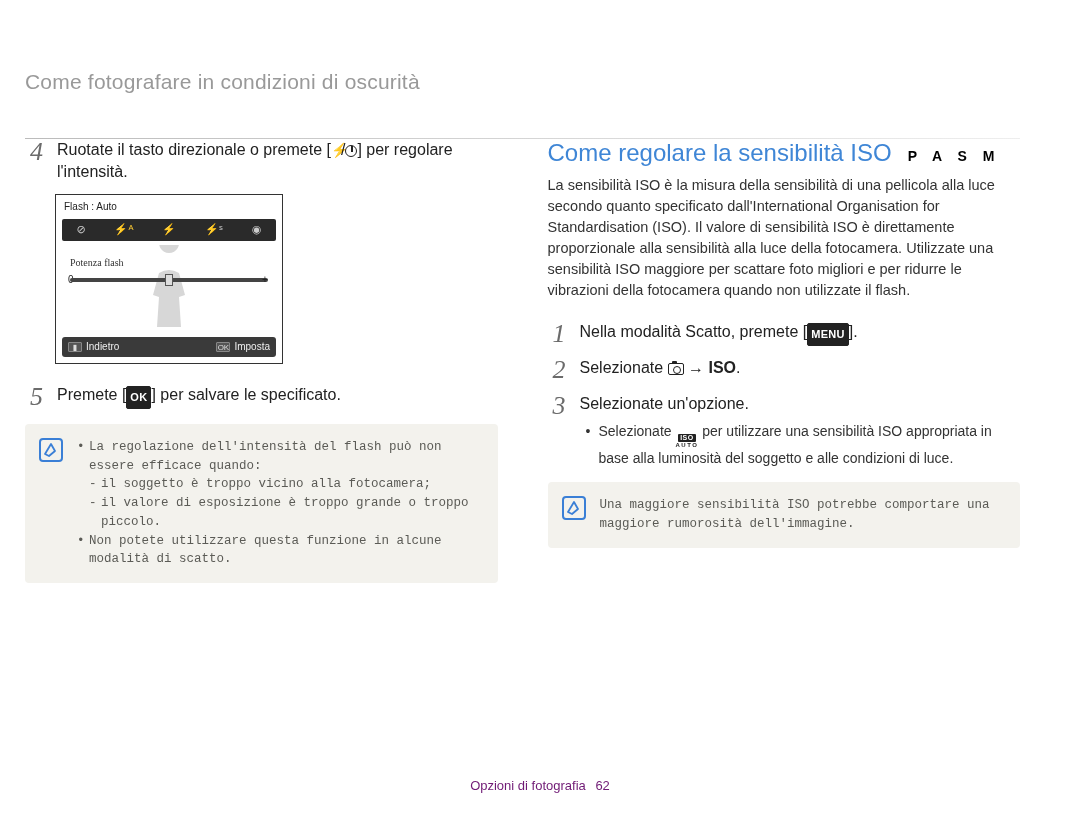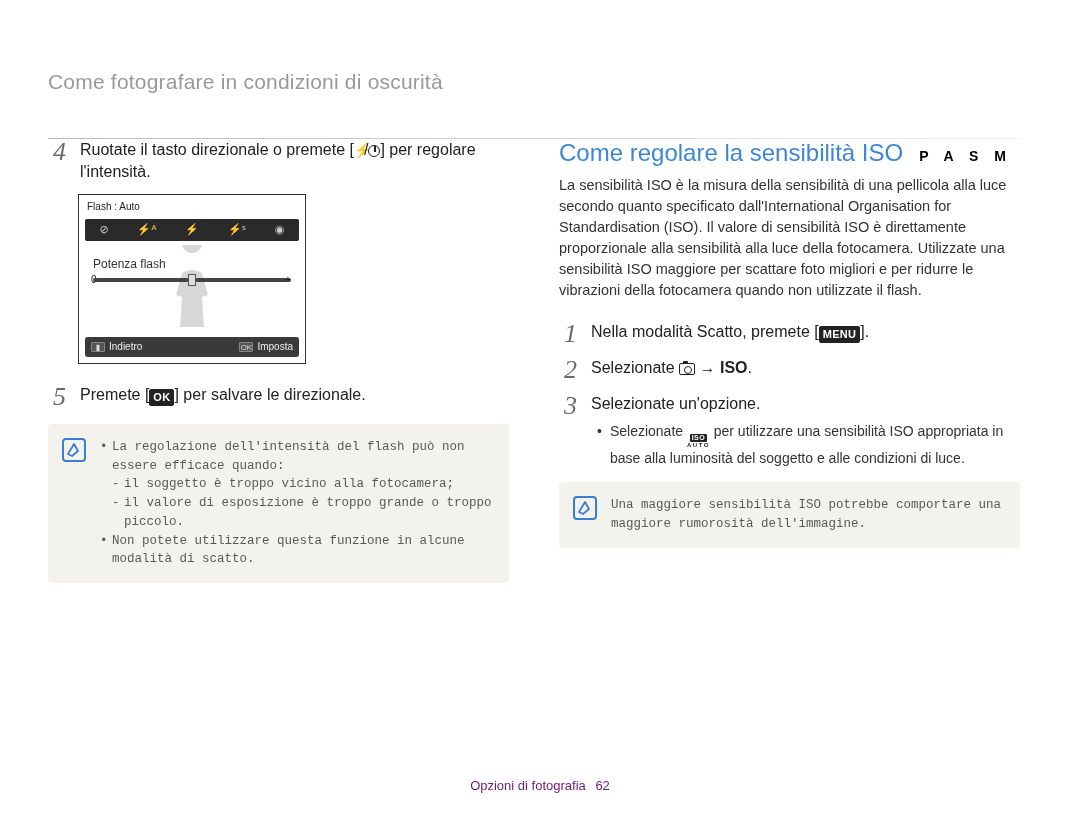--- a/index.html
+++ b/index.html
@@ -1,21 +1,21 @@
 <!DOCTYPE html>
 <html><head>
 <meta charset="utf-8">
 <style>
   * { box-sizing: border-box; margin: 0; padding: 0; }
   html, body { width: 1080px; height: 815px; background: #fff; font-family: Arial, Helvetica, sans-serif; color: #333; }
   .page {
     position: relative;
     width: 1080px;
     height: 815px;
-    padding: 70px 60px 0 48px;
+    padding: 70px 60px 0 25px;
   }
   .header-title {
     font-size: 21px;
     font-weight: 300;
     color: #999;
     letter-spacing: 0.2px;
     padding-bottom: 6px;
     margin-bottom: 38px;
   }
   .header-rule {
@@ -69,21 +69,21 @@
   
   .key {
     display: inline-flex;
     align-items: center;
     justify-content: center;
     border: 1px solid #222;
     border-radius: 2px;
     font-size: 11px;
     font-weight: bold;
     padding: 0 3px;
-    height: 17px;
+    height: 23px;
     vertical-align: -1px;
     background: #fff;
     letter-spacing: 0.3px;
   }
   .key-dark {
     background: #222;
     color: #fff;
     border-color: #222;
   }
   
@@ -116,22 +116,23 @@
   .lcd-iconrow .sel { color: #ffcc33; }
   .lcd-silhouette {
     position: absolute;
     left: 50%; top: 50px;
     transform: translateX(-50%);
     width: 80px; height: 90px;
   }
   .lcd-label {
     position: absolute;
     left: 14px; top: 62px;
-    font-size: 12px;
+    font-size: 10px;
     color: #333;
+    font-family: Liberation Serif, serif;
   }
   .lcd-slider {
     position: absolute;
     left: 14px; right: 14px; top: 80px;
     height: 10px;
   }
   .lcd-slider .track {
     position: absolute; inset: 3px 0;
     background: #444;
     border-radius: 2px;
@@ -355,21 +356,21 @@
           <span class="btn">
             <span class="sym">OK</span>
             <span>Imposta</span>
           </span>
         </div>
       </div>
 
       <div class="step">
         <div class="step-num">5</div>
         <div class="step-body">
-          <span>Premete [</span><span class="key key-dark">OK</span><span>] per salvare le direzionale.</span>
+          <span>Premete [</span><span class="key key-dark">OK</span><span>] per salvare le specificato.</span>
         </div>
       </div>
 
       <div class="note">
         <div class="note-icon">
           <svg viewBox="0 0 16 16">
               <path d="M2 12 L8 2 L12 9 L6 14 Z" fill="none" stroke="#3a7fd6" stroke-width="1.8" stroke-linejoin="round"></path>
             </svg>
         </div>
         <div class="note-body">

